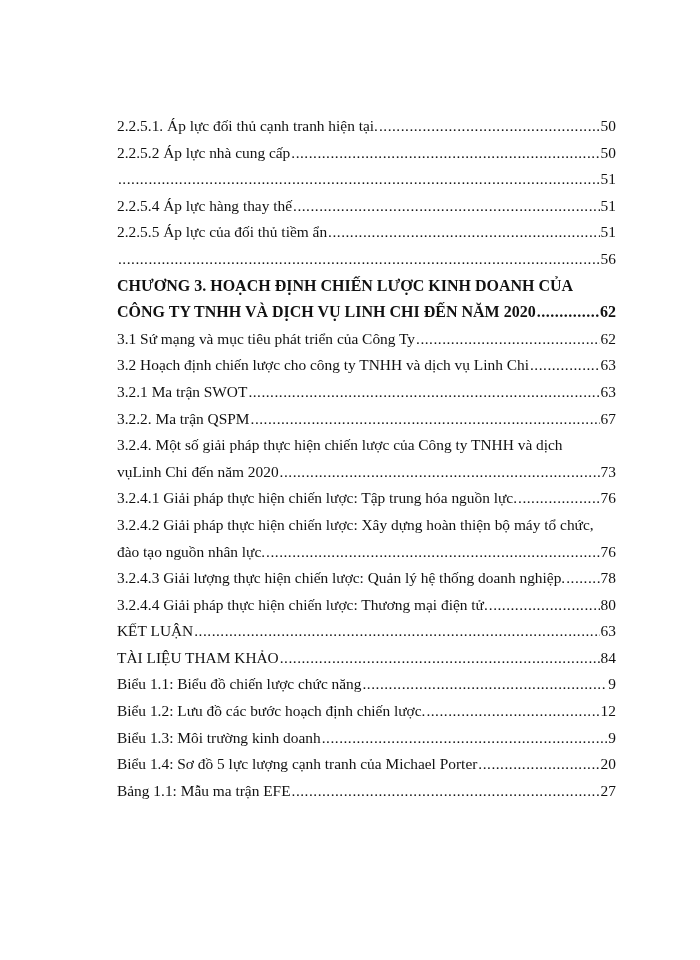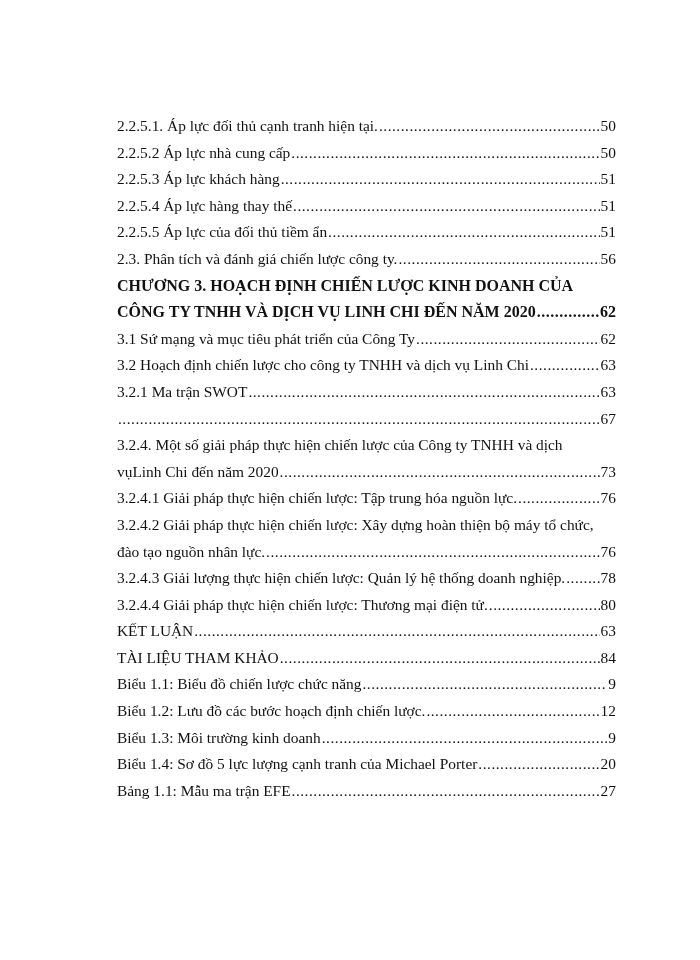--- a/index.html
+++ b/index.html
@@ -76,39 +76,37 @@
       <span class="page-num">50</span>
     </div>
 
     <div class="toc-line">
       <span class="label">2.2.5.2 Áp lực nhà cung cấp</span>
       <span class="leader"></span>
       <span class="page-num">50</span>
     </div>
 
     <div class="toc-line">
-      <span class="label">2.2.5.3 Áp lực khách hàng </span>
       <span class="leader"></span>
       <span class="page-num">51</span>
     </div>
 
     <div class="toc-line">
       <span class="label">2.2.5.4 Áp lực hàng thay thế </span>
       <span class="leader"></span>
       <span class="page-num">51</span>
     </div>
 
     <div class="toc-line">
       <span class="label">2.2.5.5 Áp lực của đối thủ tiềm ẩn </span>
       <span class="leader"></span>
       <span class="page-num">51</span>
     </div>
 
     <div class="toc-line">
-      <span class="label">2.3. Phân tích và đánh giá chiến lược công ty. </span>
       <span class="leader"></span>
       <span class="page-num">56</span>
     </div>
 
     <div class="toc-line bold wrap-first">
       <span class="label">CHƯƠNG 3. HOẠCH ĐỊNH CHIẾN LƯỢC KINH DOANH CỦA</span>
     </div>
     <div class="toc-line bold">
       <span class="label">CÔNG TY TNHH VÀ DỊCH VỤ LINH CHI ĐẾN NĂM 2020 </span>
       <span class="leader"></span>
@@ -127,20 +125,21 @@
       <span class="page-num">63</span>
     </div>
 
     <div class="toc-line">
       <span class="label">3.2.1 Ma trận SWOT</span>
       <span class="leader"></span>
       <span class="page-num">63</span>
     </div>
 
     <div class="toc-line">
+      <span class="label">3.2.2. Ma trận QSPM </span>
       <span class="leader"></span>
       <span class="page-num">67</span>
     </div>
 
     <div class="toc-line wrap-first">
       <span class="label">3.2.4. Một số giải pháp thực hiện chiến lược của Công ty TNHH và dịch</span>
     </div>
     <div class="toc-line">
       <span class="label">vụLinh Chi đến năm 2020</span>
       <span class="leader"></span>

